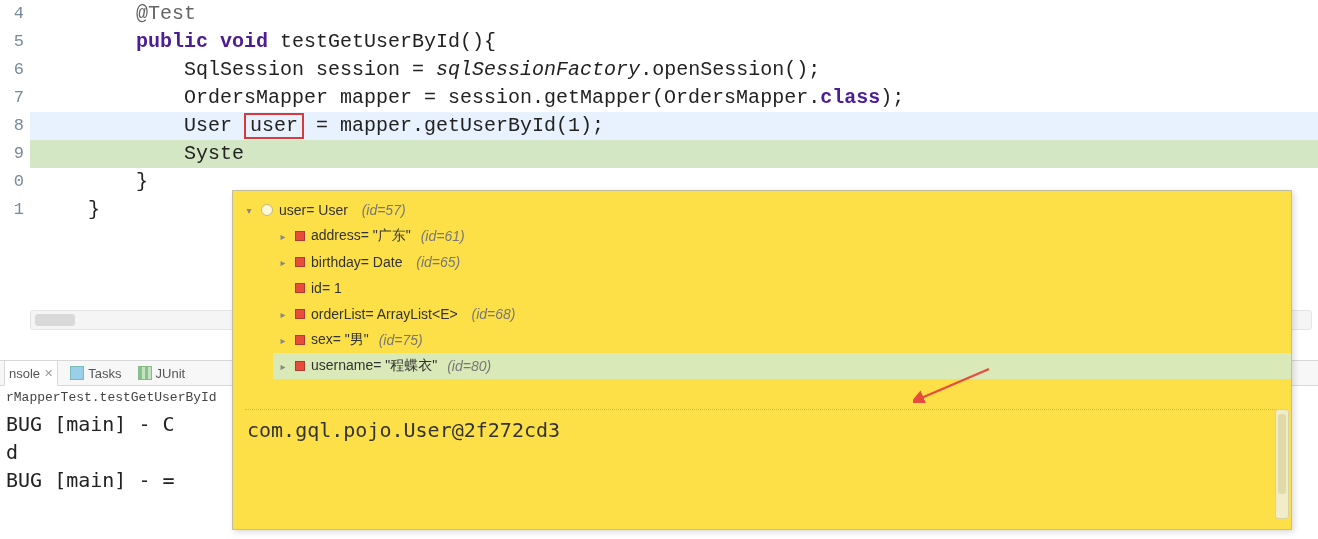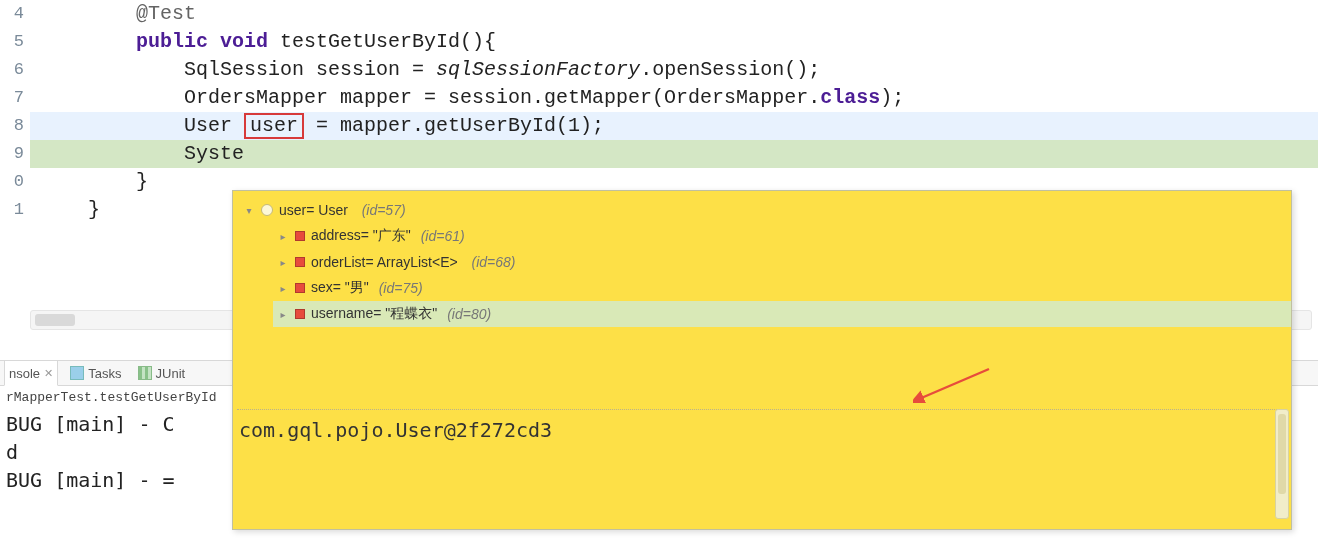--- a/index.html
+++ b/index.html
@@ -162,21 +162,21 @@
   }
   .node.sel {
     background:#d9e9b7;
   }
   .node .lbl { white-space:pre; }
   .node .meta { color:#777;font-style:italic; }
   .children { padding-left:34px; }
 
   .popup-tostring {
     position:absolute;
-    left:4px; right:4px;
+    left:12px; right:4px;
     top:218px;
     border-top:1px dotted #bbb28a;
     padding:8px 2px 0 2px;
     font-family: Consolas, monospace;
     font-size:20px;
     color:#333;
   }
   .arrow {
     position:absolute;
     top:176px; left:680px;
@@ -278,20 +278,31 @@
     <div class="children" id="tree-children">
         <div class="node">
           <span class="twisty col"></span>
           <span class="bullet"></span>
           <span class="lbl">address= "广东"</span>
           <span class="lbl meta"> (id=61)</span>
         </div>
         <div class="node">
           <span class="twisty col"></span>
           <span class="bullet"></span>
+          <span class="lbl">birthday= Date</span>
+          <span class="lbl meta">  (id=65)</span>
+        </div>
+        <div class="node">
+          <span class="twisty none"></span>
+          <span class="bullet"></span>
+          <span class="lbl">id= 1</span>
+        </div>
+        <div class="node">
+          <span class="twisty col"></span>
+          <span class="bullet"></span>
           <span class="lbl">orderList= ArrayList&lt;E&gt;</span>
           <span class="lbl meta">  (id=68)</span>
         </div>
         <div class="node">
           <span class="twisty col"></span>
           <span class="bullet"></span>
           <span class="lbl">sex= "男"</span>
           <span class="lbl meta"> (id=75)</span>
         </div>
         <div class="node sel">

